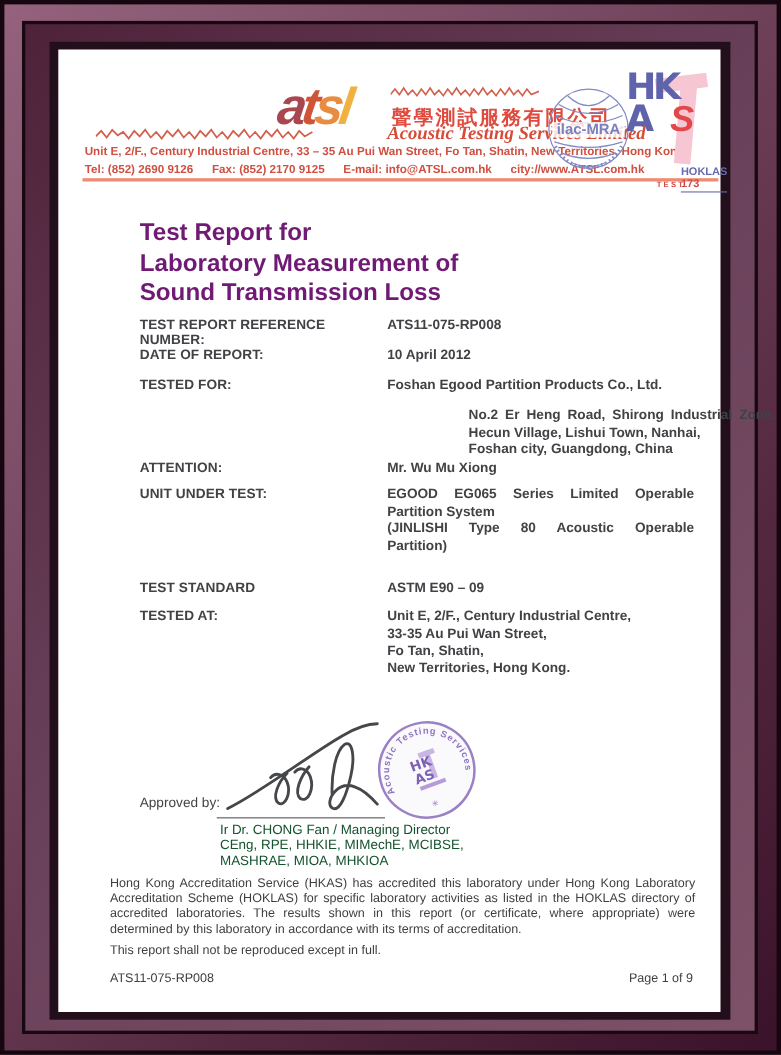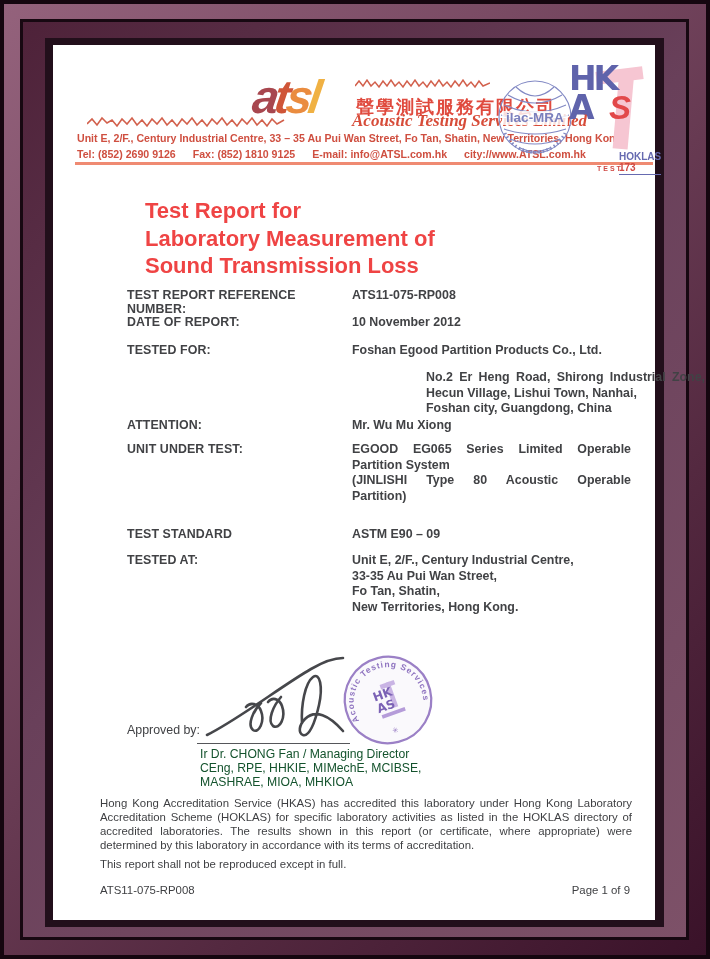--- a/index.html
+++ b/index.html
@@ -32,21 +32,21 @@
   .hkas .hk,.hkas .as{position:absolute;left:2px;font-weight:bold;font-size:33px;line-height:28px;
     color:#5f63ab;letter-spacing:-3px;font-family:"DejaVu Sans",sans-serif;}
   .hkas .hk{top:0px}.hkas .as{top:29px}
   .hkas .redS{position:absolute;left:42px;top:24px;font-style:italic;font-weight:bold;font-size:33px;color:#e2484a;}
   .hkas .hoklas{position:absolute;left:4px;top:86px;font-size:10px;font-weight:bold;color:#666ab0;
     border-bottom:1.5px solid #666ab0;padding-bottom:1px;margin-left:48px;}
   .hkas .hoklas b{color:#d04a45;}
   .hkas .test{position:absolute;left:30px;top:100px;font-size:7px;font-weight:bold;color:#d04a45;letter-spacing:2px;}
 
   
-  .title{position:absolute;left:92px;top:152px;font-size:22px;font-weight:bold;color:#ef4444;line-height:27.5px;}
+  .title{position:absolute;left:74px;top:152px;font-size:22px;font-weight:bold;color:#701a75;line-height:27.5px;}
   .row{position:absolute;left:74px;width:504px;display:flex;font-size:12.4px;font-weight:bold;color:#414245;}
   .row .lbl{width:225px;flex:none;letter-spacing:.1px;}
   .row .val{width:279px;flex:none;line-height:15.5px;}
   .vline{line-height:15.5px;}
   .stretch{text-align:justify;text-align-last:justify;}
   .addr-block{position:absolute;left:373px;top:325px;width:279px;font-size:12.4px;font-weight:bold;color:#414245;}
 
   
   .approved{position:absolute;left:74px;top:678px;font-size:12.4px;color:#414245;}
   .sigline{position:absolute;left:144px;top:698px;width:153px;border-bottom:1.8px solid #55565a;}
@@ -79,21 +79,21 @@
 
   <svg class="zig" style="left:302px;top:33px" width="135" height="12" viewBox="0 0 135 12">
     <polyline points="0,8 4,3 8,8 12,2 16,8 20,4 24,9 28,3 32,8 36,2 40,8 44,4 48,9 52,3 56,8 60,2 64,8 68,4 72,9 76,3 80,8 84,2 88,8 92,4 96,9 100,3 104,8 108,2 112,8 116,4 120,9 124,3 128,8 135,5" fill="none" stroke="#d2604c" stroke-width="1.5"></polyline>
   </svg>
 
   <div class="zhname">聲學測試服務有限公司</div>
   <div class="enname">Acoustic Testing Services Limited</div>
   <div class="hdr-addr">Unit E, 2/F., Century Industrial Centre, 33 – 35 Au Pui Wan Street, Fo Tan, Shatin, New Territories, Hong Kong</div>
   <div class="hdr-tel">
     <span>Tel: (852) 2690 9126</span>
-    <span>Fax: (852) 1810 9125</span>
+    <span>Fax: (852) 2170 9125</span>
     <span>E-mail: info@ATSL.com.hk</span>
     <span>city://www.ATSL.com.hk</span>
   </div>
   <div class="hdr-rule"></div>
 
   <svg class="ilac" width="78" height="82" viewBox="0 0 78 82">
     <g fill="none" stroke="#8289c4" stroke-width="1.1">
       <circle cx="39" cy="40" r="36"></circle>
       <path d="M12,18 Q39,34 66,18"></path>
       <path d="M8,28 Q39,42 70,28"></path>
@@ -124,21 +124,21 @@
     <div>Sound Transmission Loss</div>
   </div>
 
   <div class="row" style="top:243px">
     <div class="lbl">TEST REPORT REFERENCE NUMBER:</div>
     <div class="val">ATS11-075-RP008</div>
   </div>
 
   <div class="row" style="top:270px">
     <div class="lbl">DATE OF REPORT:</div>
-    <div class="val">10 November 2012</div>
+    <div class="val">10 April 2012</div>
   </div>
 
   <div class="row" style="top:298px">
     <div class="lbl">TESTED FOR:</div>
     <div class="val">Foshan Egood Partition Products Co., Ltd.</div>
   </div>
   <div class="addr-block">
     <div class="vline stretch">No.2 Er Heng Road, Shirong Industrial Zone,</div>
     <div class="vline">Hecun Village, Lishui Town, Nanhai,</div>
     <div class="vline">Foshan city, Guangdong, China</div>

